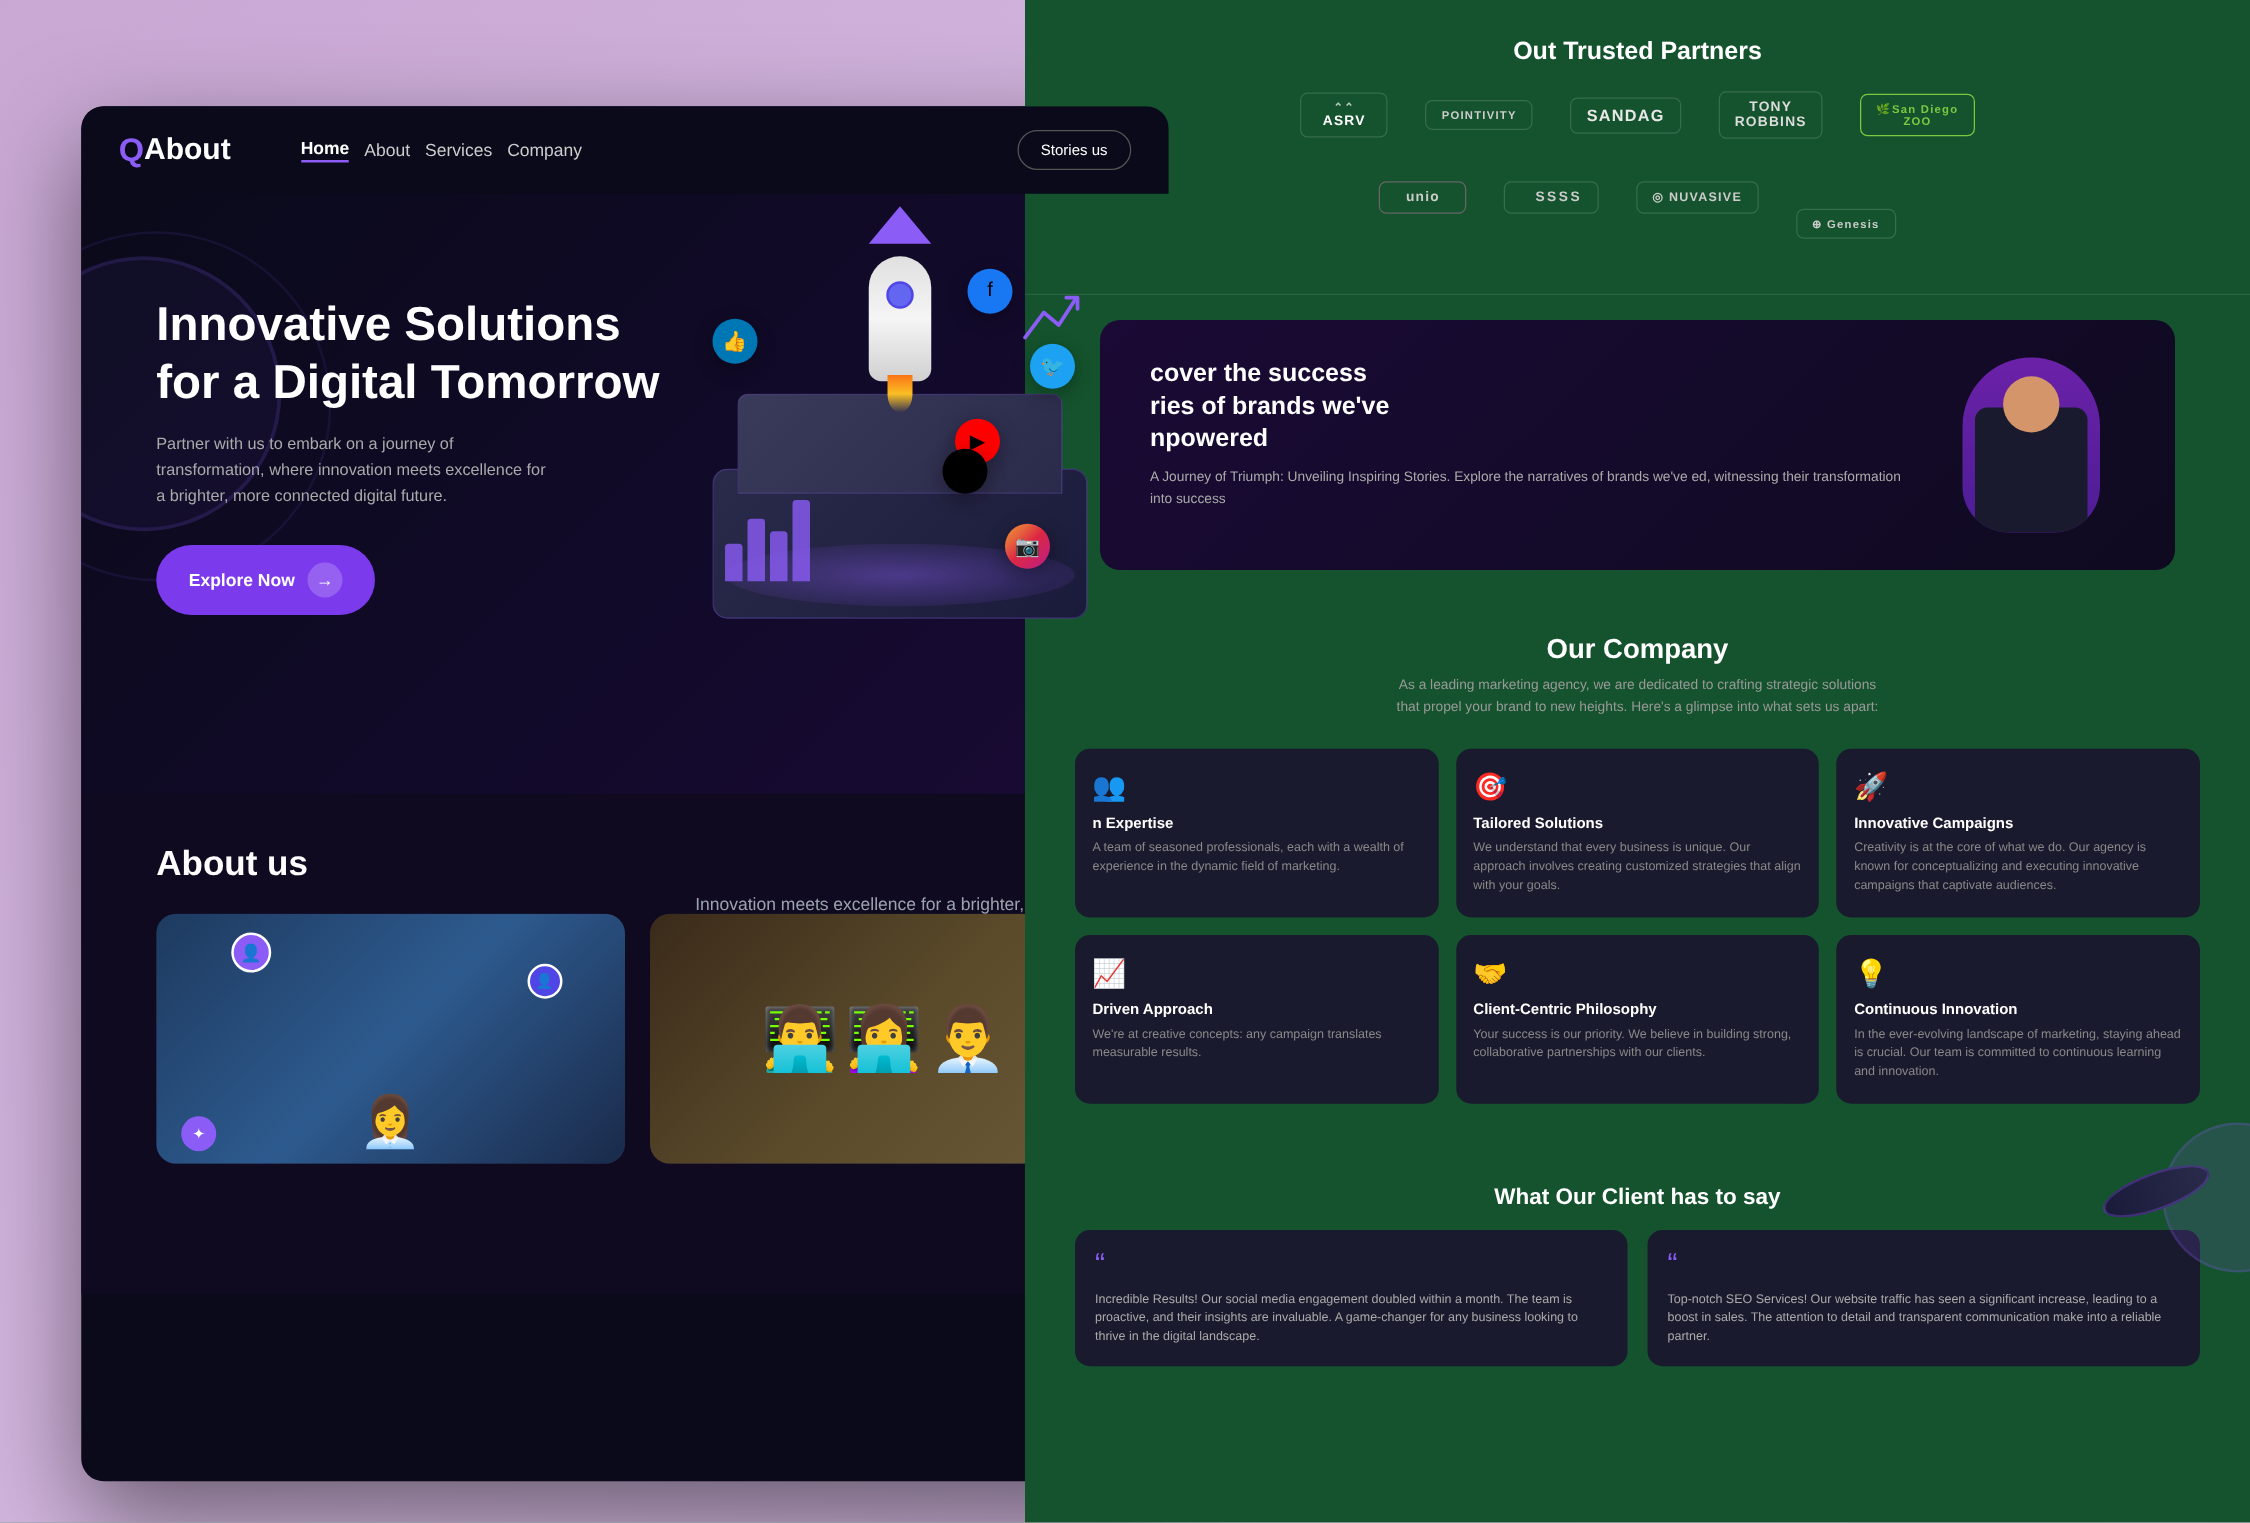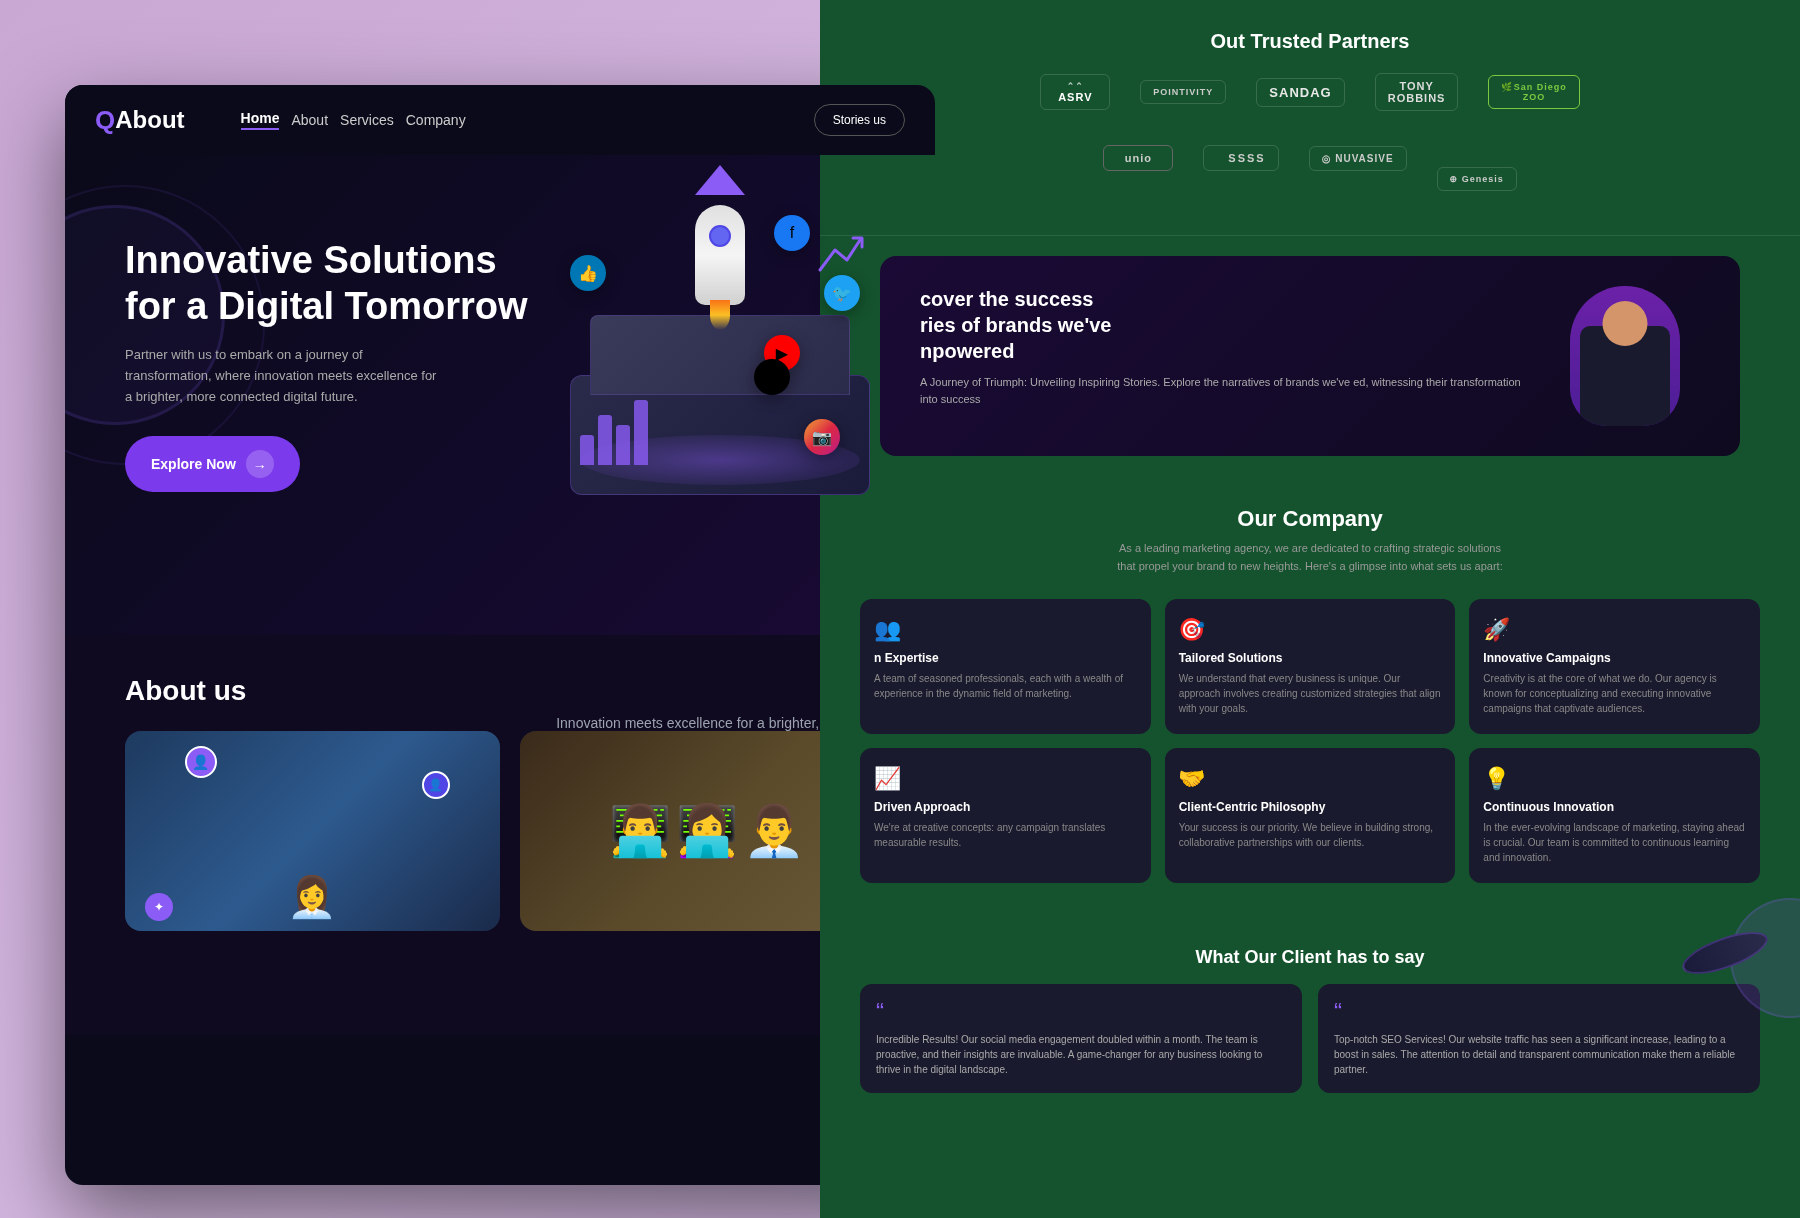--- a/index.html
+++ b/index.html
@@ -728,20 +728,20 @@
 
   <div class="rp-testimonials">
     <h2 class="rp-test-title">What Our Client has to say</h2>
     <div class="testimonials-row">
       <div class="testimonial-card">
         <div class="testimonial-quote">“</div>
         <p class="testimonial-text">Incredible Results! Our social media engagement doubled within a month. The team is proactive, and their insights are invaluable. A game-changer for any business looking to thrive in the digital landscape.</p>
       </div>
       <div class="testimonial-card">
         <div class="testimonial-quote">“</div>
-        <p class="testimonial-text">Top-notch SEO Services! Our website traffic has seen a significant increase, leading to a boost in sales. The attention to detail and transparent communication make them a reliable partner.</p>
+        <p class="testimonial-text">Top-notch SEO Services! Our website traffic has seen a significant increase, leading to a boost in sales. The attention to detail and transparent communication make into a reliable partner.</p>
       </div>
     </div>
   </div>
 
   <div class="deco-circle-right"></div>
   <div class="deco-coin"></div>
 </div>
 
 </body></html>

